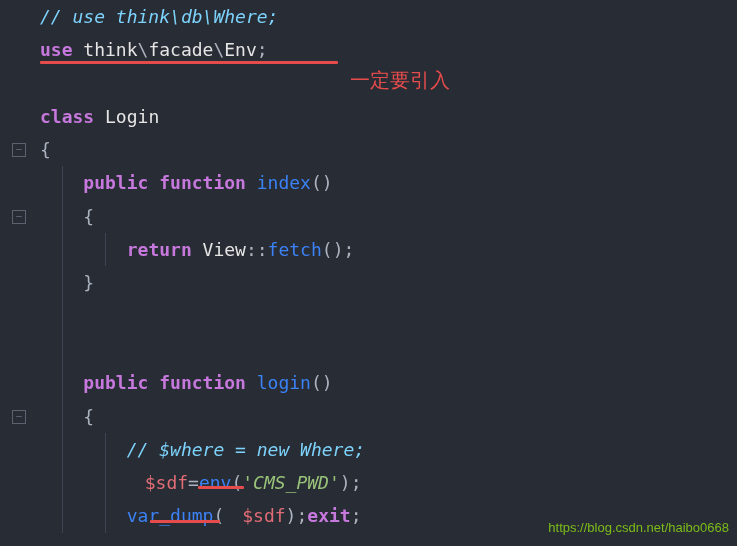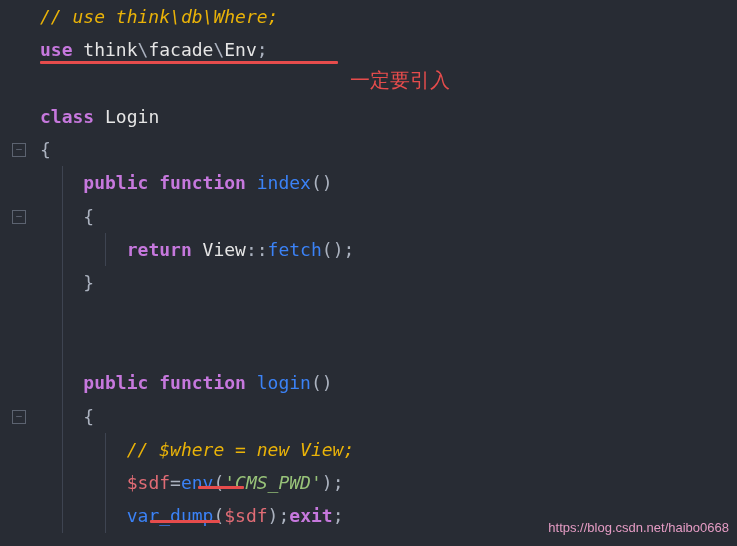--- a/index.html
+++ b/index.html
@@ -36,44 +36,44 @@
       top: 10px;
       cursor: pointer;
     }
     .indent-guide {
       position: absolute;
       top: 0;
       bottom: 0;
       width: 1px;
       border-left: 1px solid #3e4451;
     }
-    .cm { color: #eab308; font-style: italic; }
+    .cm { color: #7dd3fc; font-style: italic; }
     .kw { color: #c678dd; font-weight: bold; }
     .fn { color: #3b82f6; }
     .cls { color: #e5e5e5; }
     .str { color: #98c379; font-style: italic; }
-    .var { color: #e06c75; }
+    .var { color: #e06c75; margin-left: 18px; }
     .plain { color: #abb2bf; }
     .underline-red {
       position: absolute;
       height: 3px;
       background: #e64c4c;
       border-radius: 1px;
     }
     .annotation {
       position: absolute;
       color: #e64c4c;
       font-family: sans-serif;
       font-size: 20px;
     }
     .watermark {
       position: absolute;
       right: 8px;
       bottom: 6px;
-      color: #f9a8d4;
+      color: #84cc16;
       font-family: sans-serif;
       font-size: 13px;
       opacity: 0.9;
     }
   </style>
 </head>
 <body>
 
 <div class="editor" id="editor">
     <div class="line"><span class="cm">// use think\db\Where;</span></div>
@@ -82,21 +82,21 @@
     <div class="line"><span class="kw">class </span><span class="cls">Login</span></div>
     <div class="line"><span class="fold-marker">−</span><span class="plain">{</span></div>
     <div class="line"><span class="indent-guide" style="left: 50px;"></span><span class="plain">    </span><span class="kw">public </span><span class="kw">function </span><span class="fn">index</span><span class="plain">()</span></div>
     <div class="line"><span class="fold-marker">−</span><span class="indent-guide" style="left: 50px;"></span><span class="plain">    {</span></div>
     <div class="line"><span class="indent-guide" style="left: 50px;"></span><span class="indent-guide" style="left: 93px;"></span><span class="plain">        </span><span class="kw">return </span><span class="cls">View</span><span class="plain">::</span><span class="fn">fetch</span><span class="plain">();</span></div>
     <div class="line"><span class="indent-guide" style="left: 50px;"></span><span class="plain">    }</span></div>
     <div class="line"><span class="indent-guide" style="left: 50px;"></span>&nbsp;</div>
     <div class="line"><span class="indent-guide" style="left: 50px;"></span>&nbsp;</div>
     <div class="line"><span class="indent-guide" style="left: 50px;"></span><span class="plain">    </span><span class="kw">public </span><span class="kw">function </span><span class="fn">login</span><span class="plain">()</span></div>
     <div class="line"><span class="fold-marker">−</span><span class="indent-guide" style="left: 50px;"></span><span class="plain">    {</span></div>
-    <div class="line"><span class="indent-guide" style="left: 50px;"></span><span class="indent-guide" style="left: 93px;"></span><span class="plain">        </span><span class="cm">// $where = new View;</span></div>
+    <div class="line"><span class="indent-guide" style="left: 50px;"></span><span class="indent-guide" style="left: 93px;"></span><span class="plain">        </span><span class="cm">// $where = new Where;</span></div>
     <div class="line"><span class="indent-guide" style="left: 50px;"></span><span class="indent-guide" style="left: 93px;"></span><span class="plain">        </span><span class="var">$sdf</span><span class="plain">=</span><span class="fn">env</span><span class="plain">(</span><span class="str">'CMS_PWD'</span><span class="plain">);</span></div>
     <div class="line"><span class="indent-guide" style="left: 50px;"></span><span class="indent-guide" style="left: 93px;"></span><span class="plain">        </span><span class="fn">var_dump</span><span class="plain">(</span><span class="var">$sdf</span><span class="plain">);</span><span class="kw">exit</span><span class="plain">;</span></div>
   </div>
 
 <div class="annotation" style="top:62px; left:350px;">一定要引入</div>
 
 <div id="underlines">
     <div class="underline-red" style="top: 61px; left: 40px; width: 298px;"></div>
     <div class="underline-red" style="top: 486px; left: 198px; width: 46px;"></div>
     <div class="underline-red" style="top: 520px; left: 150px; width: 70px;"></div>

